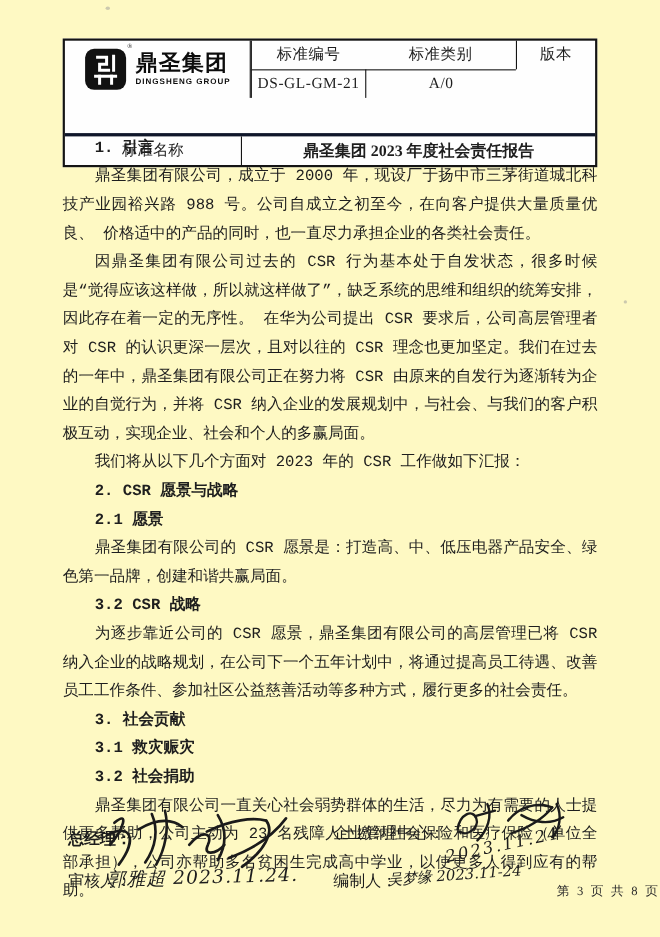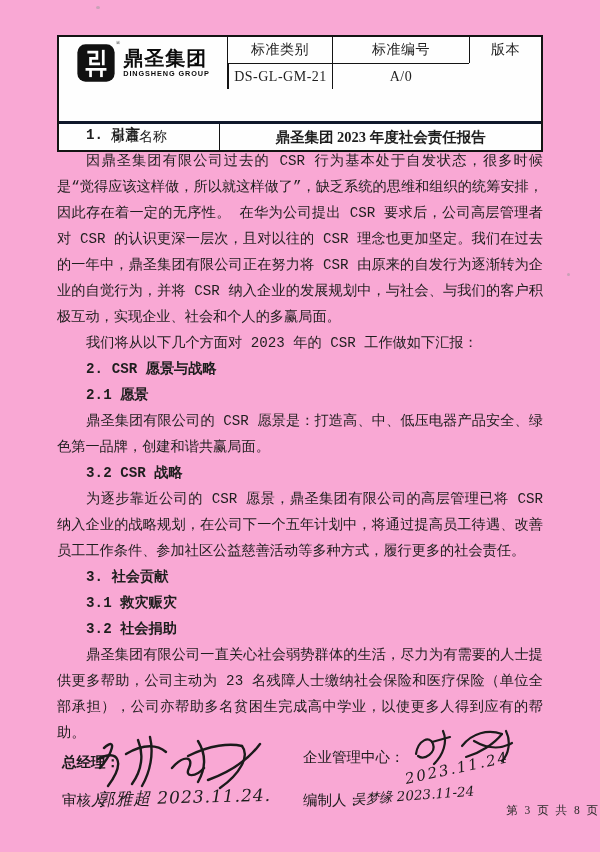--- a/index.html
+++ b/index.html
@@ -4,21 +4,21 @@
 <style>
   html,body{margin:0;padding:0;}
   body{
     width:600px;height:852px;
     background:#fdfdfc;
     font-family:"Liberation Serif","DejaVu Serif",serif;
     color:#1e1e1e;
     position:relative;
     overflow:hidden;
   }
-  .page{position:absolute;inset:0;background:#f9a8d4;}
+  .page{position:absolute;inset:0;background:#fef9c3;}
 
   
   .header-table{
     position:absolute;left:57px;top:35px;width:486px;
     border:2px solid #141414;box-sizing:border-box;background:#fefefe;
   }
   .ht-top{display:grid;grid-template-columns:169px 104px 137px 1fr;grid-template-rows:26px 26px;}
   .ht-logo-cell{grid-row:1/3;display:flex;align-items:center;justify-content:center;gap:5px;border-right:1.5px solid #141414;}
   .ht-cell{display:flex;align-items:center;justify-content:center;font-size:14px;letter-spacing:.5px;}
   .ht-cell.cb{border-left:1.5px solid #141414;}
@@ -77,34 +77,35 @@
               <path d="M28 29 v7"></path>
             </g>
           </svg>
           <span class="logo-reg">®</span>
         </span>
         <span class="logo-text">
           <span class="logo-cn">鼎圣集团</span>
           <span class="logo-en">DINGSHENG GROUP</span>
         </span>
       </div>
+      <div class="ht-cell cb">标准编号</div>
       <div class="ht-cell">标准类别</div>
-      <div class="ht-cell cb">标准编号</div>
       <div class="ht-cell cb">版本</div>
       <div class="ht-cell cb ht-row2 mono">DS-GL-GM-21</div>
       <div class="ht-cell cb ht-row2 mono">A/0</div>
     </div>
     <div class="ht-bottom">
       <div class="name-label">标准名称</div>
       <div class="name-value">鼎圣集团 2023 年度社会责任报告</div>
     </div>
   </div>
 
   <div class="body-text">
     <p class="blk hd">1. 引言</p>
+    <p class="blk">鼎圣集团有限公司，成立于 2000 年，现设厂于扬中市三茅街道城北科技产业园裕兴路 988 号。公司自成立之初至今，在向客户提供大量质量优良、 价格适中的产品的同时，也一直尽力承担企业的各类社会责任。</p>
     <p class="blk">因鼎圣集团有限公司过去的 CSR 行为基本处于自发状态，很多时候是“觉得应该这样做，所以就这样做了”，缺乏系统的思维和组织的统筹安排，因此存在着一定的无序性。 在华为公司提出 CSR 要求后，公司高层管理者对 CSR 的认识更深一层次，且对以往的 CSR 理念也更加坚定。我们在过去的一年中，鼎圣集团有限公司正在努力将 CSR 由原来的自发行为逐渐转为企业的自觉行为，并将 CSR 纳入企业的发展规划中，与社会、与我们的客户积极互动，实现企业、社会和个人的多赢局面。</p>
     <p class="blk">我们将从以下几个方面对 2023 年的 CSR 工作做如下汇报：</p>
     <p class="blk hd">2. CSR 愿景与战略</p>
     <p class="blk hd">2.1 愿景</p>
     <p class="blk">鼎圣集团有限公司的 CSR 愿景是：打造高、中、低压电器产品安全、绿色第一品牌，创建和谐共赢局面。</p>
     <p class="blk hd">3.2 CSR 战略</p>
     <p class="blk">为逐步靠近公司的 CSR 愿景，鼎圣集团有限公司的高层管理已将 CSR 纳入企业的战略规划，在公司下一个五年计划中，将通过提高员工待遇、改善员工工作条件、参加社区公益慈善活动等多种方式，履行更多的社会责任。</p>
     <p class="blk hd">3. 社会贡献</p>
     <p class="blk hd">3.1 救灾赈灾</p>
     <p class="blk hd">3.2 社会捐助</p>

